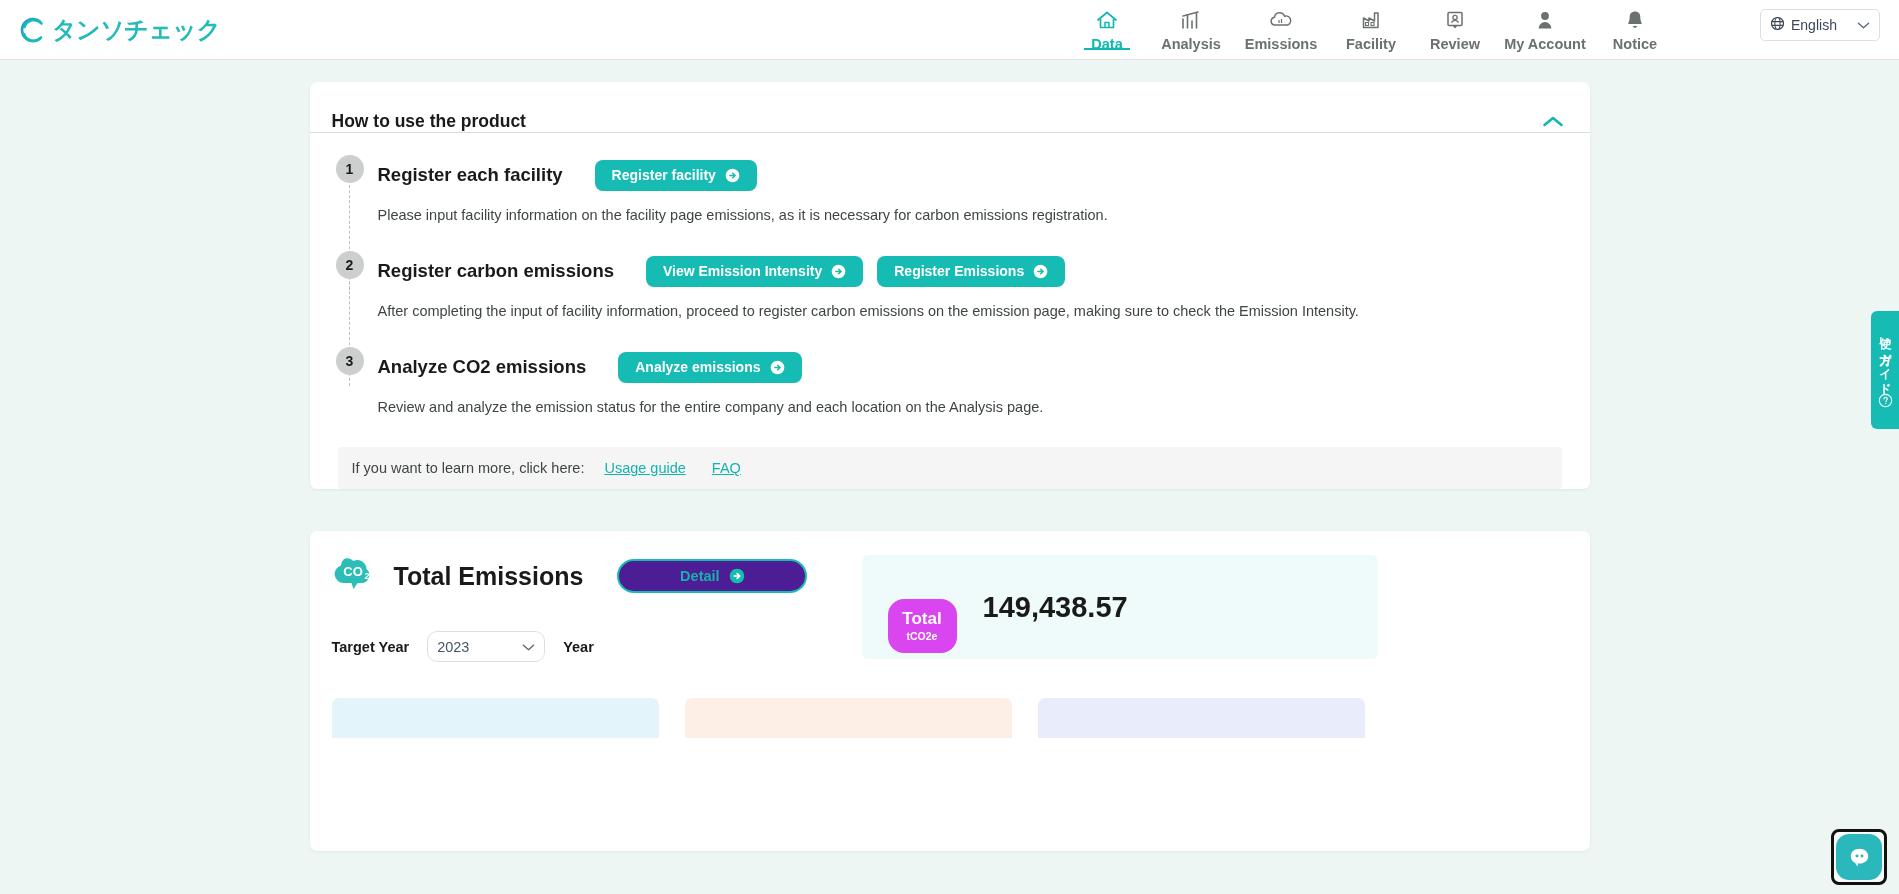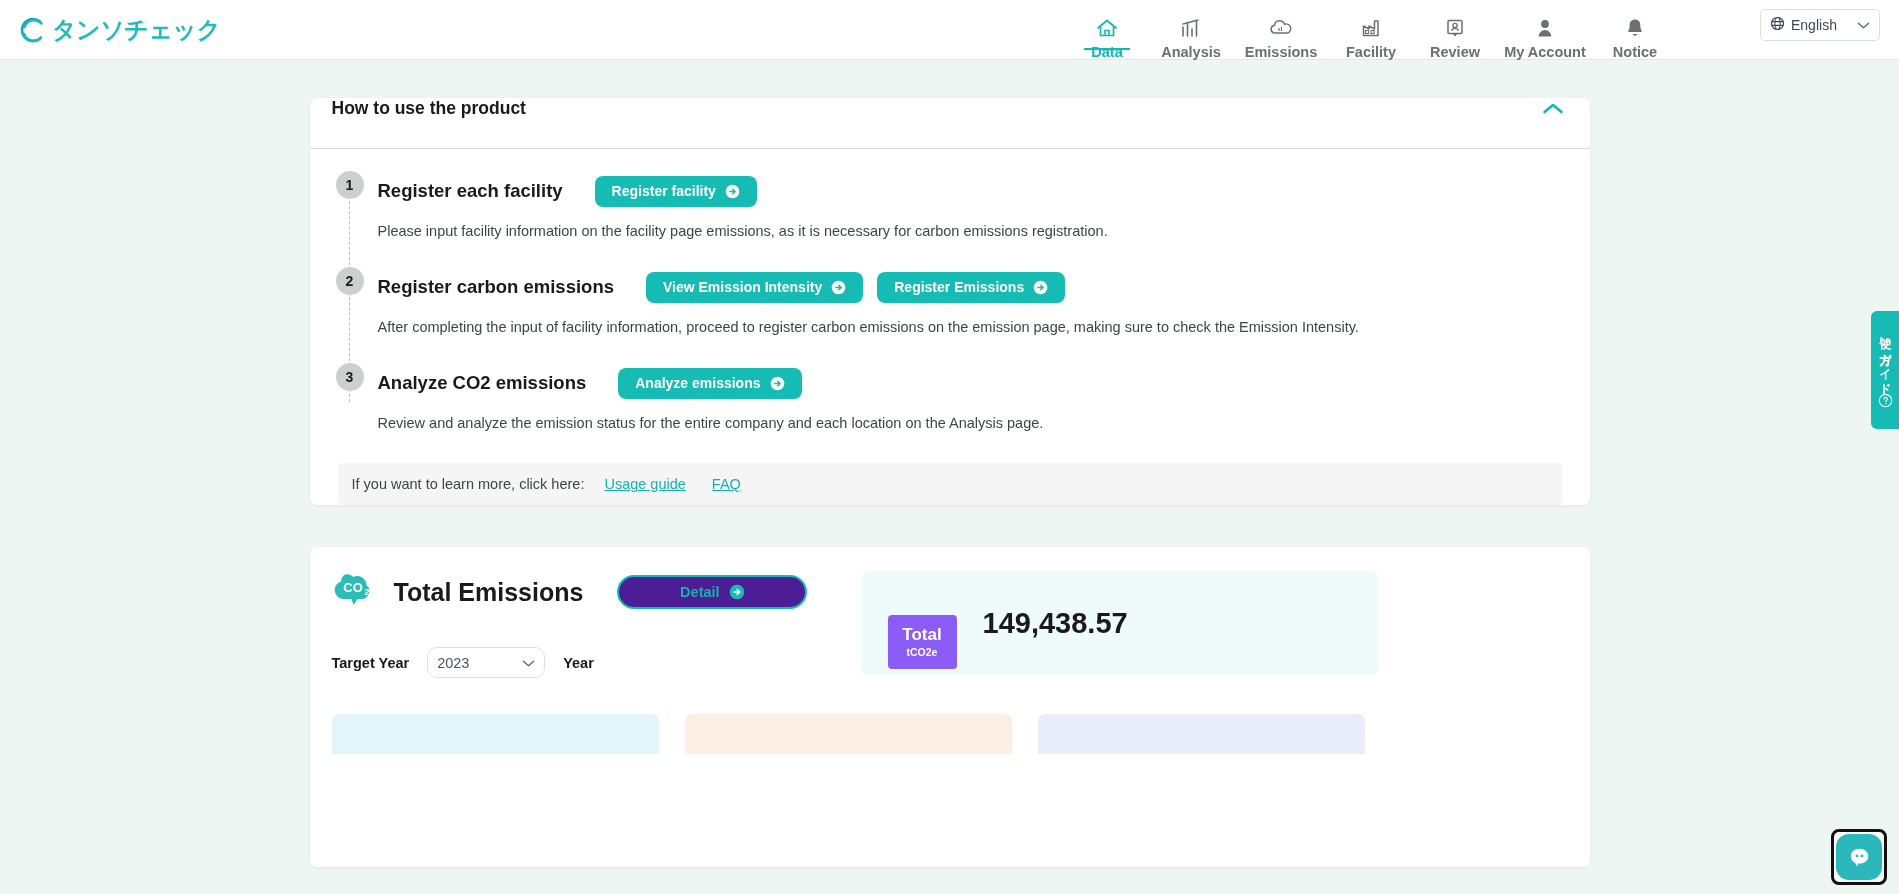--- a/index.html
+++ b/index.html
@@ -43,21 +43,21 @@
     display: flex;
     align-items: flex-start;
   }
   .nav-item {
     width: 84px;
     height: 60px;
     display: flex;
     flex-direction: column;
     align-items: center;
     justify-content: flex-start;
-    padding-top: 16px;
+    padding-top: 8px;
     cursor: pointer;
     position: relative;
   }
   .nav-item .nav-icon { height: 24px; display:flex; align-items:center; justify-content:center; }
   .nav-item .nav-label {
     margin-top: 4px;
     font-size: 14.5px;
     font-weight: bold;
     color: #6b7070;
     white-space: nowrap;
@@ -97,25 +97,24 @@
   .card {
     background: #fff;
     border-radius: 7px;
     margin: 0 auto;
     width: 1280px;
     box-shadow: 0 1px 3px rgba(0,0,0,0.06);
   }
   .card-head {
     height: 51px;
     display: flex;
-    align-items: flex-start;
+    align-items: flex-end;
     padding: 0 22px;
     border-bottom: 1px solid #d8dcdc;
     justify-content: space-between;
-    margin-top: 16px;
   }
   .card-title { font-size: 17.5px; font-weight: bold; color: #1a1a1a; }
   .collapse-btn { cursor: pointer; padding: 4px; display:flex; }
 
   .steps { padding: 22px 0 0 0; }
   .step { position: relative; padding-left: 68px; padding-right: 24px; }
   .step-row { display: flex; align-items: center; gap: 32px; height: 40px; }
   .step-badge {
     position: absolute;
     left: 26px;
@@ -228,22 +227,22 @@
     height: 104px;
     background: #effbfa;
     border-radius: 6px;
     display: flex;
     align-items: center;
     padding-left: 26px;
     gap: 26px;
   }
   .total-chip {
     width: 69px; height: 54px;
-    background: #8b5cf6;
-    border-radius: 4px;
+    background: #d946ef;
+    border-radius: 16px;
     display: flex;
     flex-direction: column;
     align-items: center;
     justify-content: center;
     color: #fff;
     margin-top: 38px;
   }
   .total-chip .t1 { font-size: 17px; font-weight: bold; line-height: 1.1; }
   .total-chip .t2 { font-size: 10.5px; font-weight: bold; margin-top: 1px; }
   .total-value { font-size: 29px; font-weight: bold; color: #1a1a1a; }

